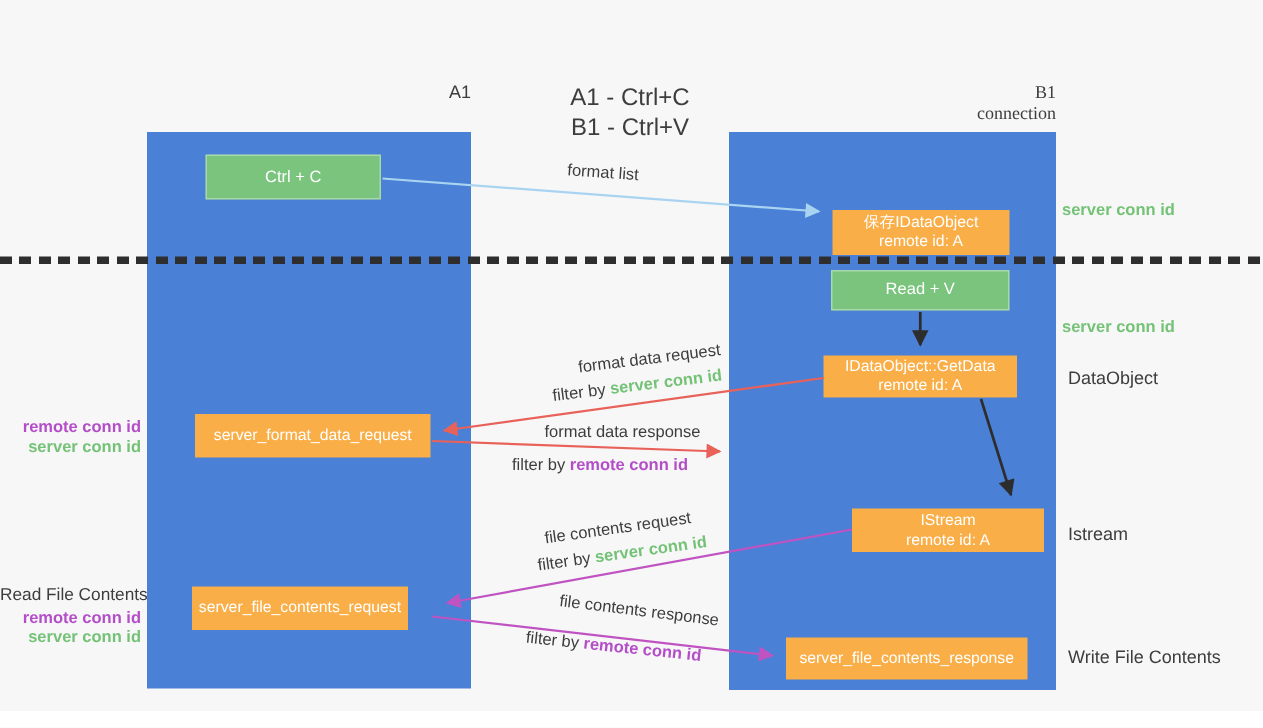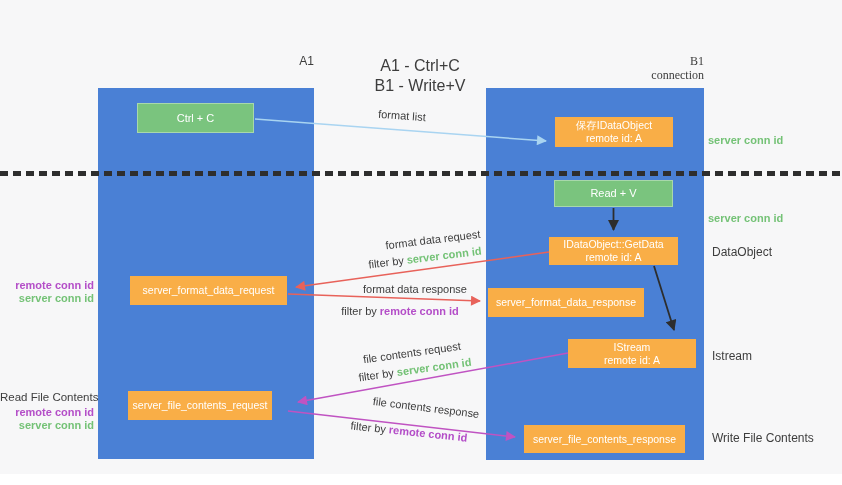--- a/index.html
+++ b/index.html
@@ -97,61 +97,58 @@
 </style>
 </head>
 <body>
 
 <div id="stage">
 
   <div class="bottom-strip"></div>
 
   <div class="title">
     <div>A1 - Ctrl+C</div>
-    <div>B1 - Write+V</div>
+    <div>B1 - Ctrl+V</div>
   </div>
 
   <div class="lane-header" style="left:98px;width:216px;">
     <div>A1</div>
   </div>
   <div class="lane-header" style="left:486px;width:218px;font-family:Liberation Serif, serif;">
     <div>B1</div>
     <div>connection</div>
   </div>
 
   <div class="lane" style="left:98px;top:88px;width:216px;height:371px;"></div>
   <div class="lane" style="left:486px;top:88px;width:218px;height:372px;"></div>
 
   <div class="dotted-line"></div>
 
   <div class="node green" style="left:137px;top:103px;width:117px;height:30px;">
     <span>Ctrl + C</span>
   </div>
 
-  <div class="node orange" style="left:555px;top:117px;width:118px;height:30px;">
+  <div class="node orange" style="left:555px;top:140px;width:118px;height:30px;">
     <span>保存IDataObject</span>
     <span>remote id: A</span>
   </div>
 
   <div class="node green" style="left:554px;top:180px;width:119px;height:27px;">
     <span>Read + V</span>
   </div>
 
   <div class="node orange" style="left:549px;top:237px;width:129px;height:28px;">
     <span>IDataObject::GetData</span>
     <span>remote id: A</span>
   </div>
 
   <div class="node orange" style="left:130px;top:276px;width:157px;height:29px;">
     <span>server_format_data_request</span>
   </div>
 
-  <div class="node orange" style="left:488px;top:288px;width:156px;height:29px;">
-    <span>server_format_data_response</span>
-  </div>
 
   <div class="node orange" style="left:568px;top:339px;width:128px;height:29px;">
     <span>IStream</span>
     <span>remote id: A</span>
   </div>
 
   <div class="node orange" style="left:128px;top:391px;width:144px;height:29px;">
     <span>server_file_contents_request</span>
   </div>
 

